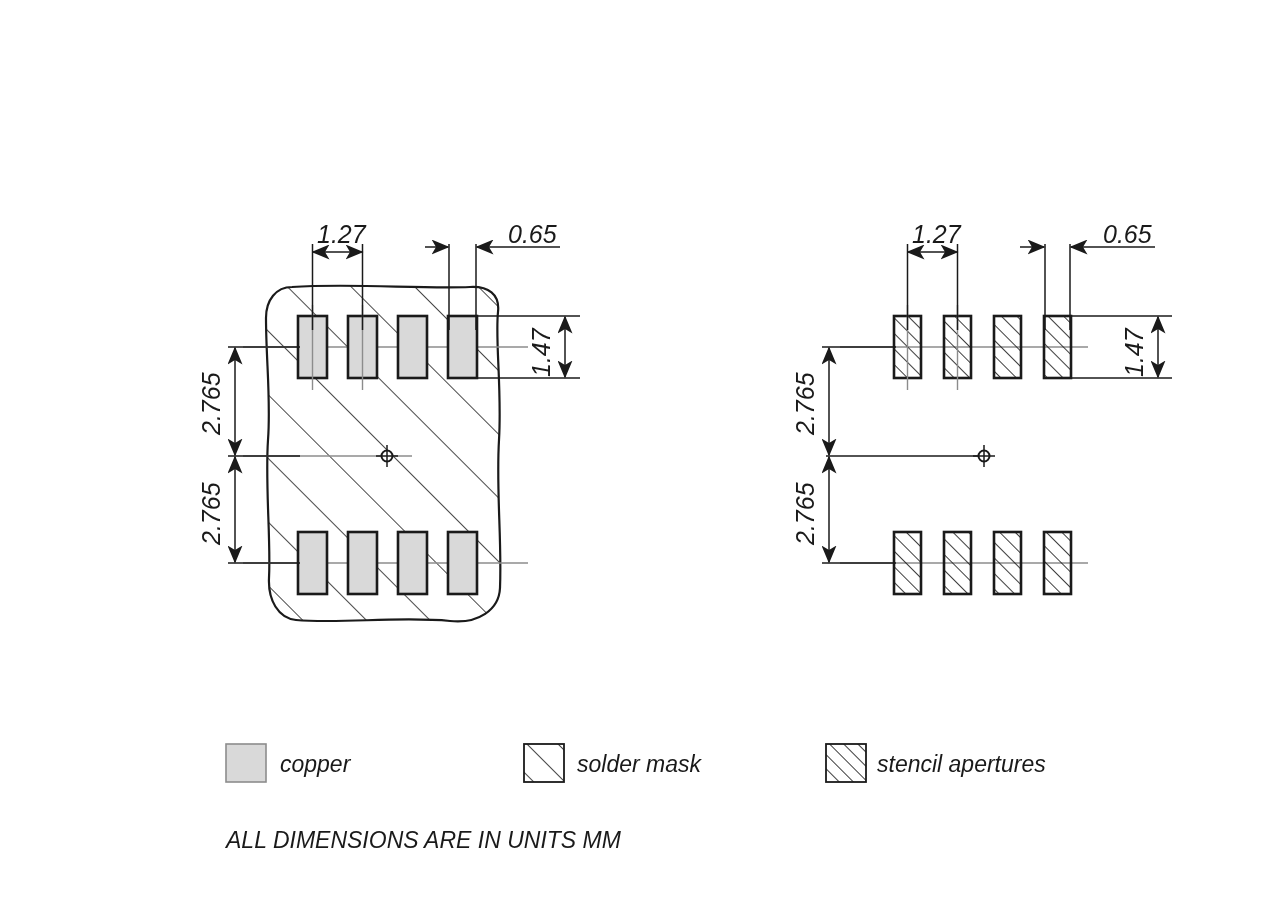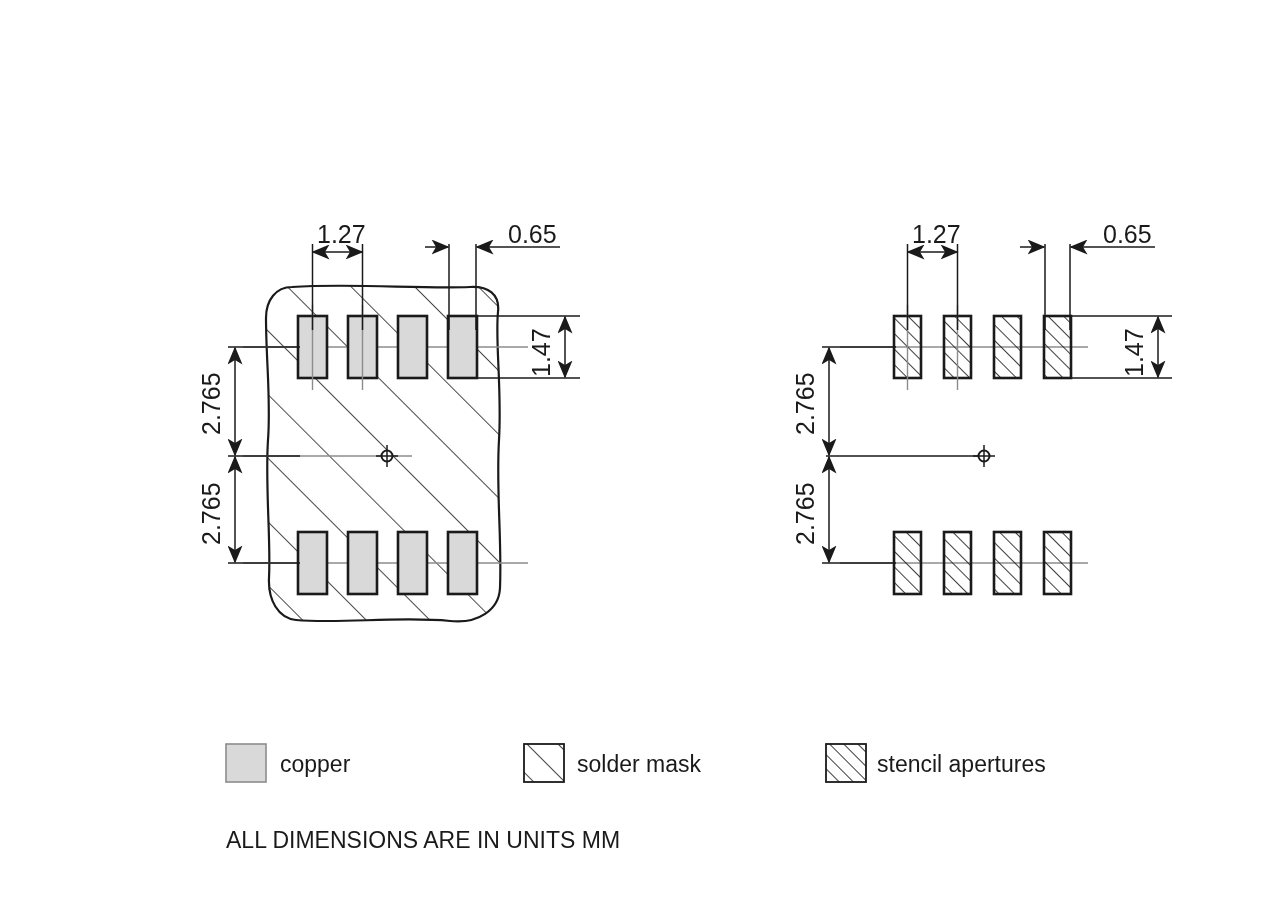--- a/index.html
+++ b/index.html
@@ -10,20 +10,21 @@
   body {
     width: 1280px;
     height: 905px;
     font-family: "Liberation Sans", sans-serif;
     overflow: hidden;
   }
   #drawing-root {
     position: relative;
     width: 1280px;
     height: 727px;
+    font-style: italic;
   }
   svg.sheet {
     display: block;
     width: 1280px;
     height: 905px;
   }
   .dim-text {
     font-family: "Liberation Sans", sans-serif;
     font-size: 25px;
     fill: #1a1a1a;

